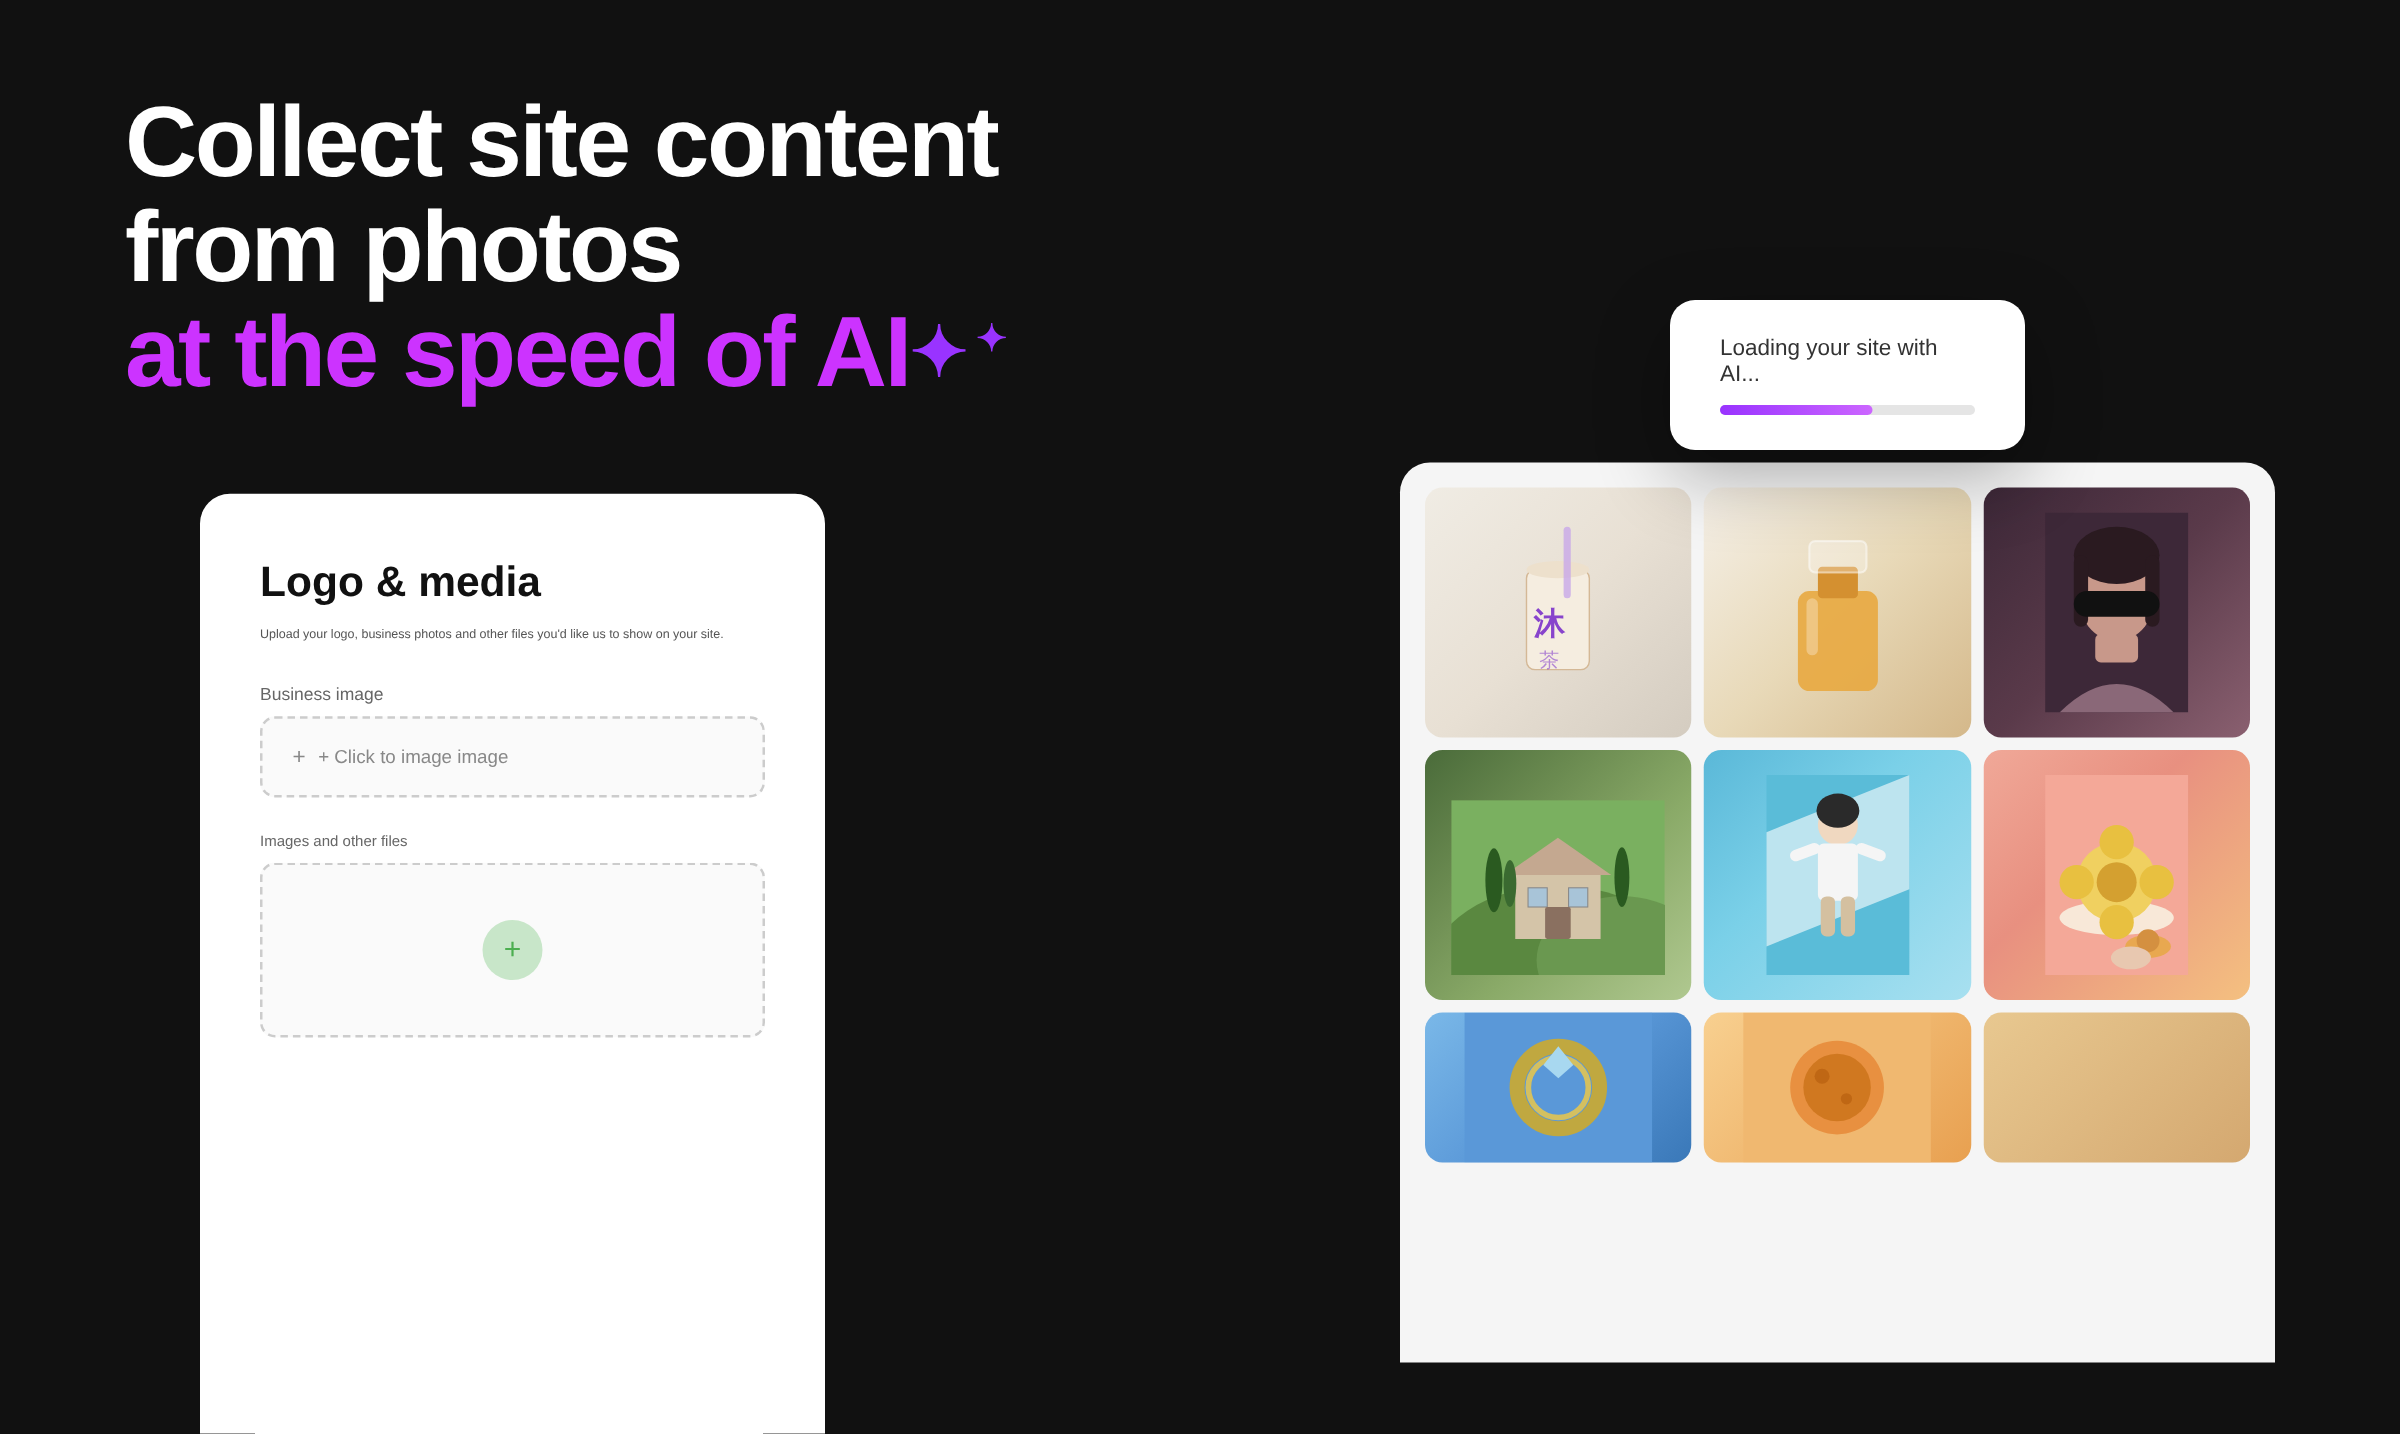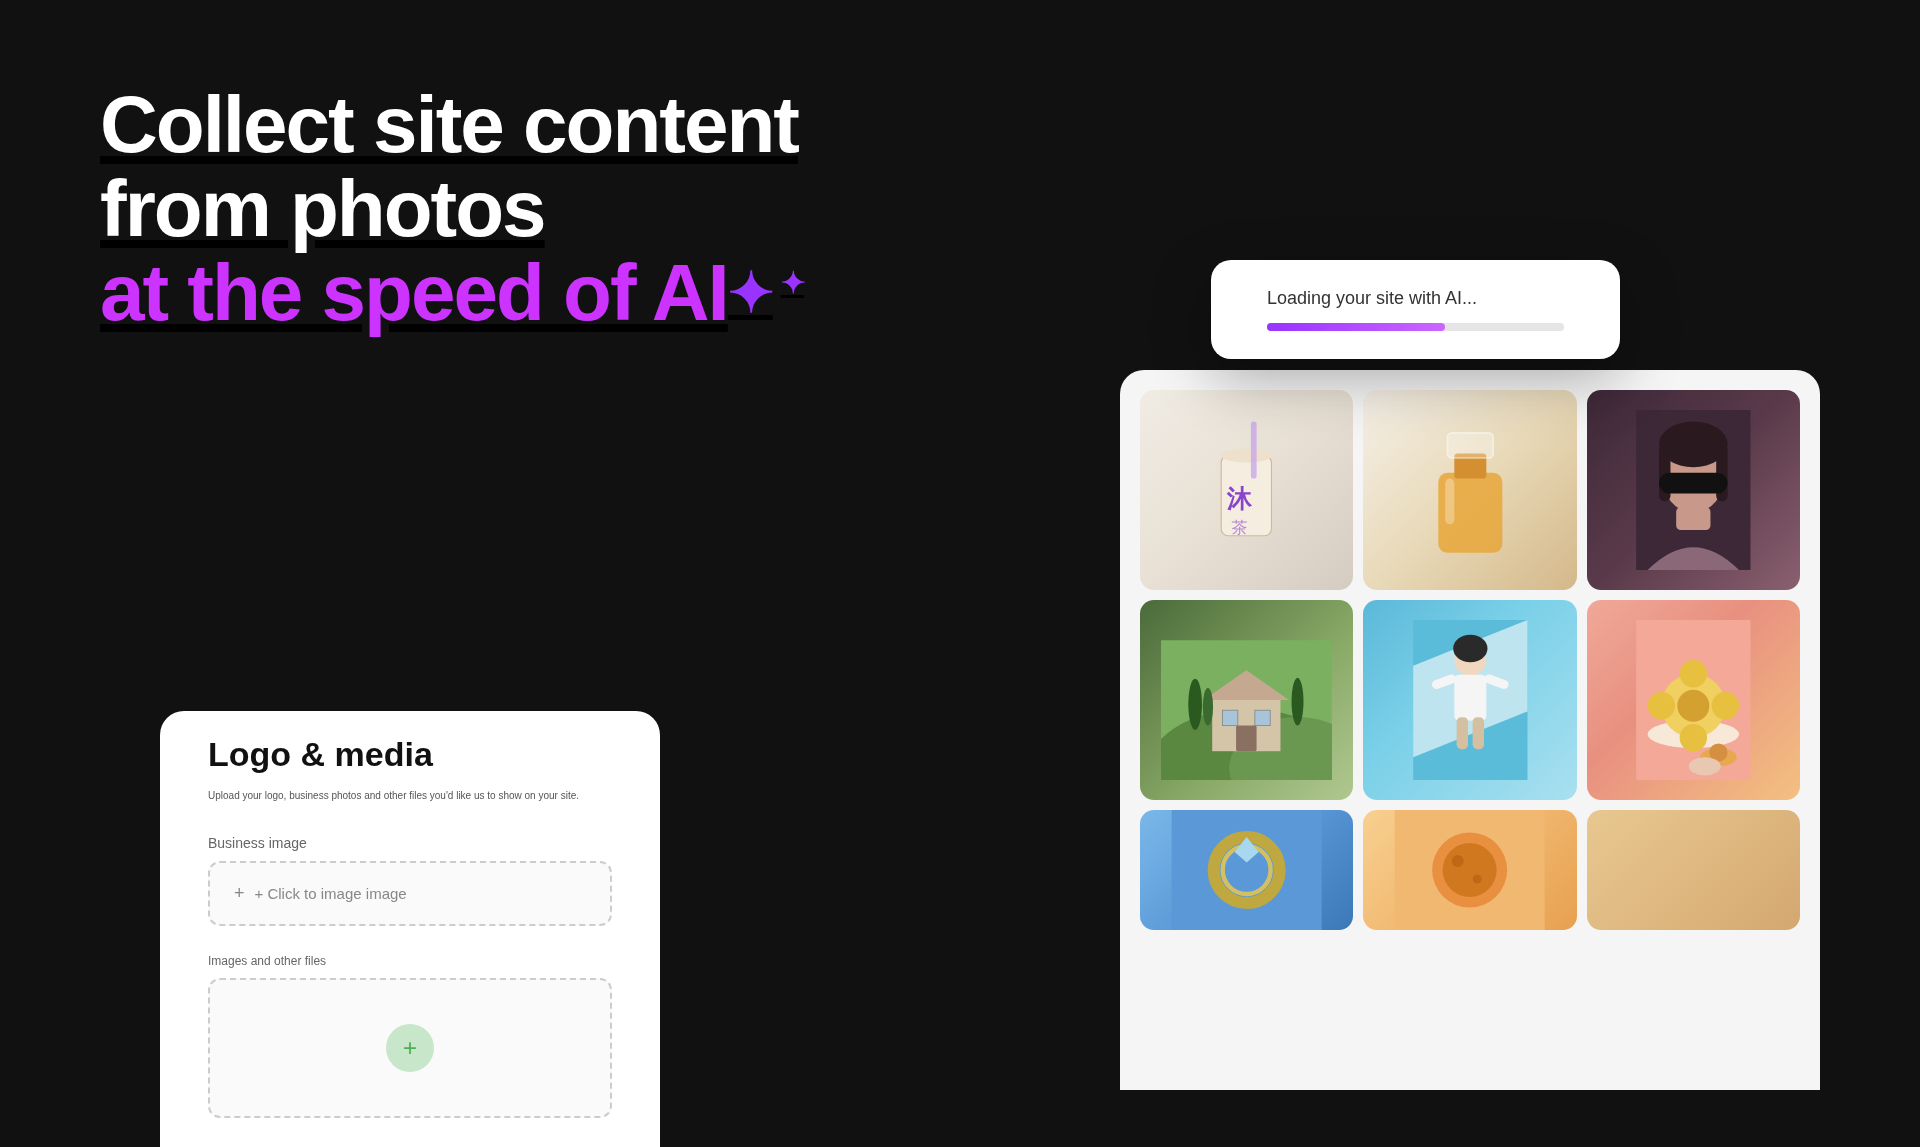--- a/index.html
+++ b/index.html
@@ -9,24 +9,23 @@
       height: 1147px;
       background: #111111;
       font-family: -apple-system, BlinkMacSystemFont, 'Segoe UI', sans-serif;
       overflow: hidden;
       position: relative;
     }
 
     
     .hero-text {
       position: absolute;
-      top: 83px;
+      top: 72px;
       left: 100px;
       z-index: 10;
-      text-decoration: underline;
     }
 
     .hero-line1 {
       font-size: 80px;
       font-weight: 900;
       color: #ffffff;
       line-height: 1.05;
       letter-spacing: -2px;
     }
 
@@ -67,25 +66,24 @@
       top: -10px;
     }
 
     
     .loading-card {
       position: absolute;
       top: 240px;
       right: 300px;
       background: #ffffff;
       border-radius: 20px;
-      padding: 28px 56px;
-      width: 409px;
+      padding: 28px 40px;
+      width: 284px;
       box-shadow: 0 20px 60px rgba(0,0,0,0.3);
       z-index: 20;
-      margin-top: 20px;
     }
 
     .loading-text {
       font-size: 18px;
       color: #333333;
       margin-bottom: 14px;
       font-weight: 400;
     }
 
     .progress-bar-bg {
@@ -101,24 +99,24 @@
       height: 8px;
       width: 60%;
     }
 
     
     .form-card {
       position: absolute;
       bottom: 0px;
       left: 160px;
       width: 500px;
-      height: 436px;
+      height: 752px;
       background: #ffffff;
       border-radius: 24px 24px 0 0;
-      padding: 24px 48px;
+      padding: 52px 48px;
       z-index: 15;
       overflow: hidden;
     }
 
     .form-title {
       font-size: 34px;
       font-weight: 800;
       color: #111111;
       margin-bottom: 14px;
     }

